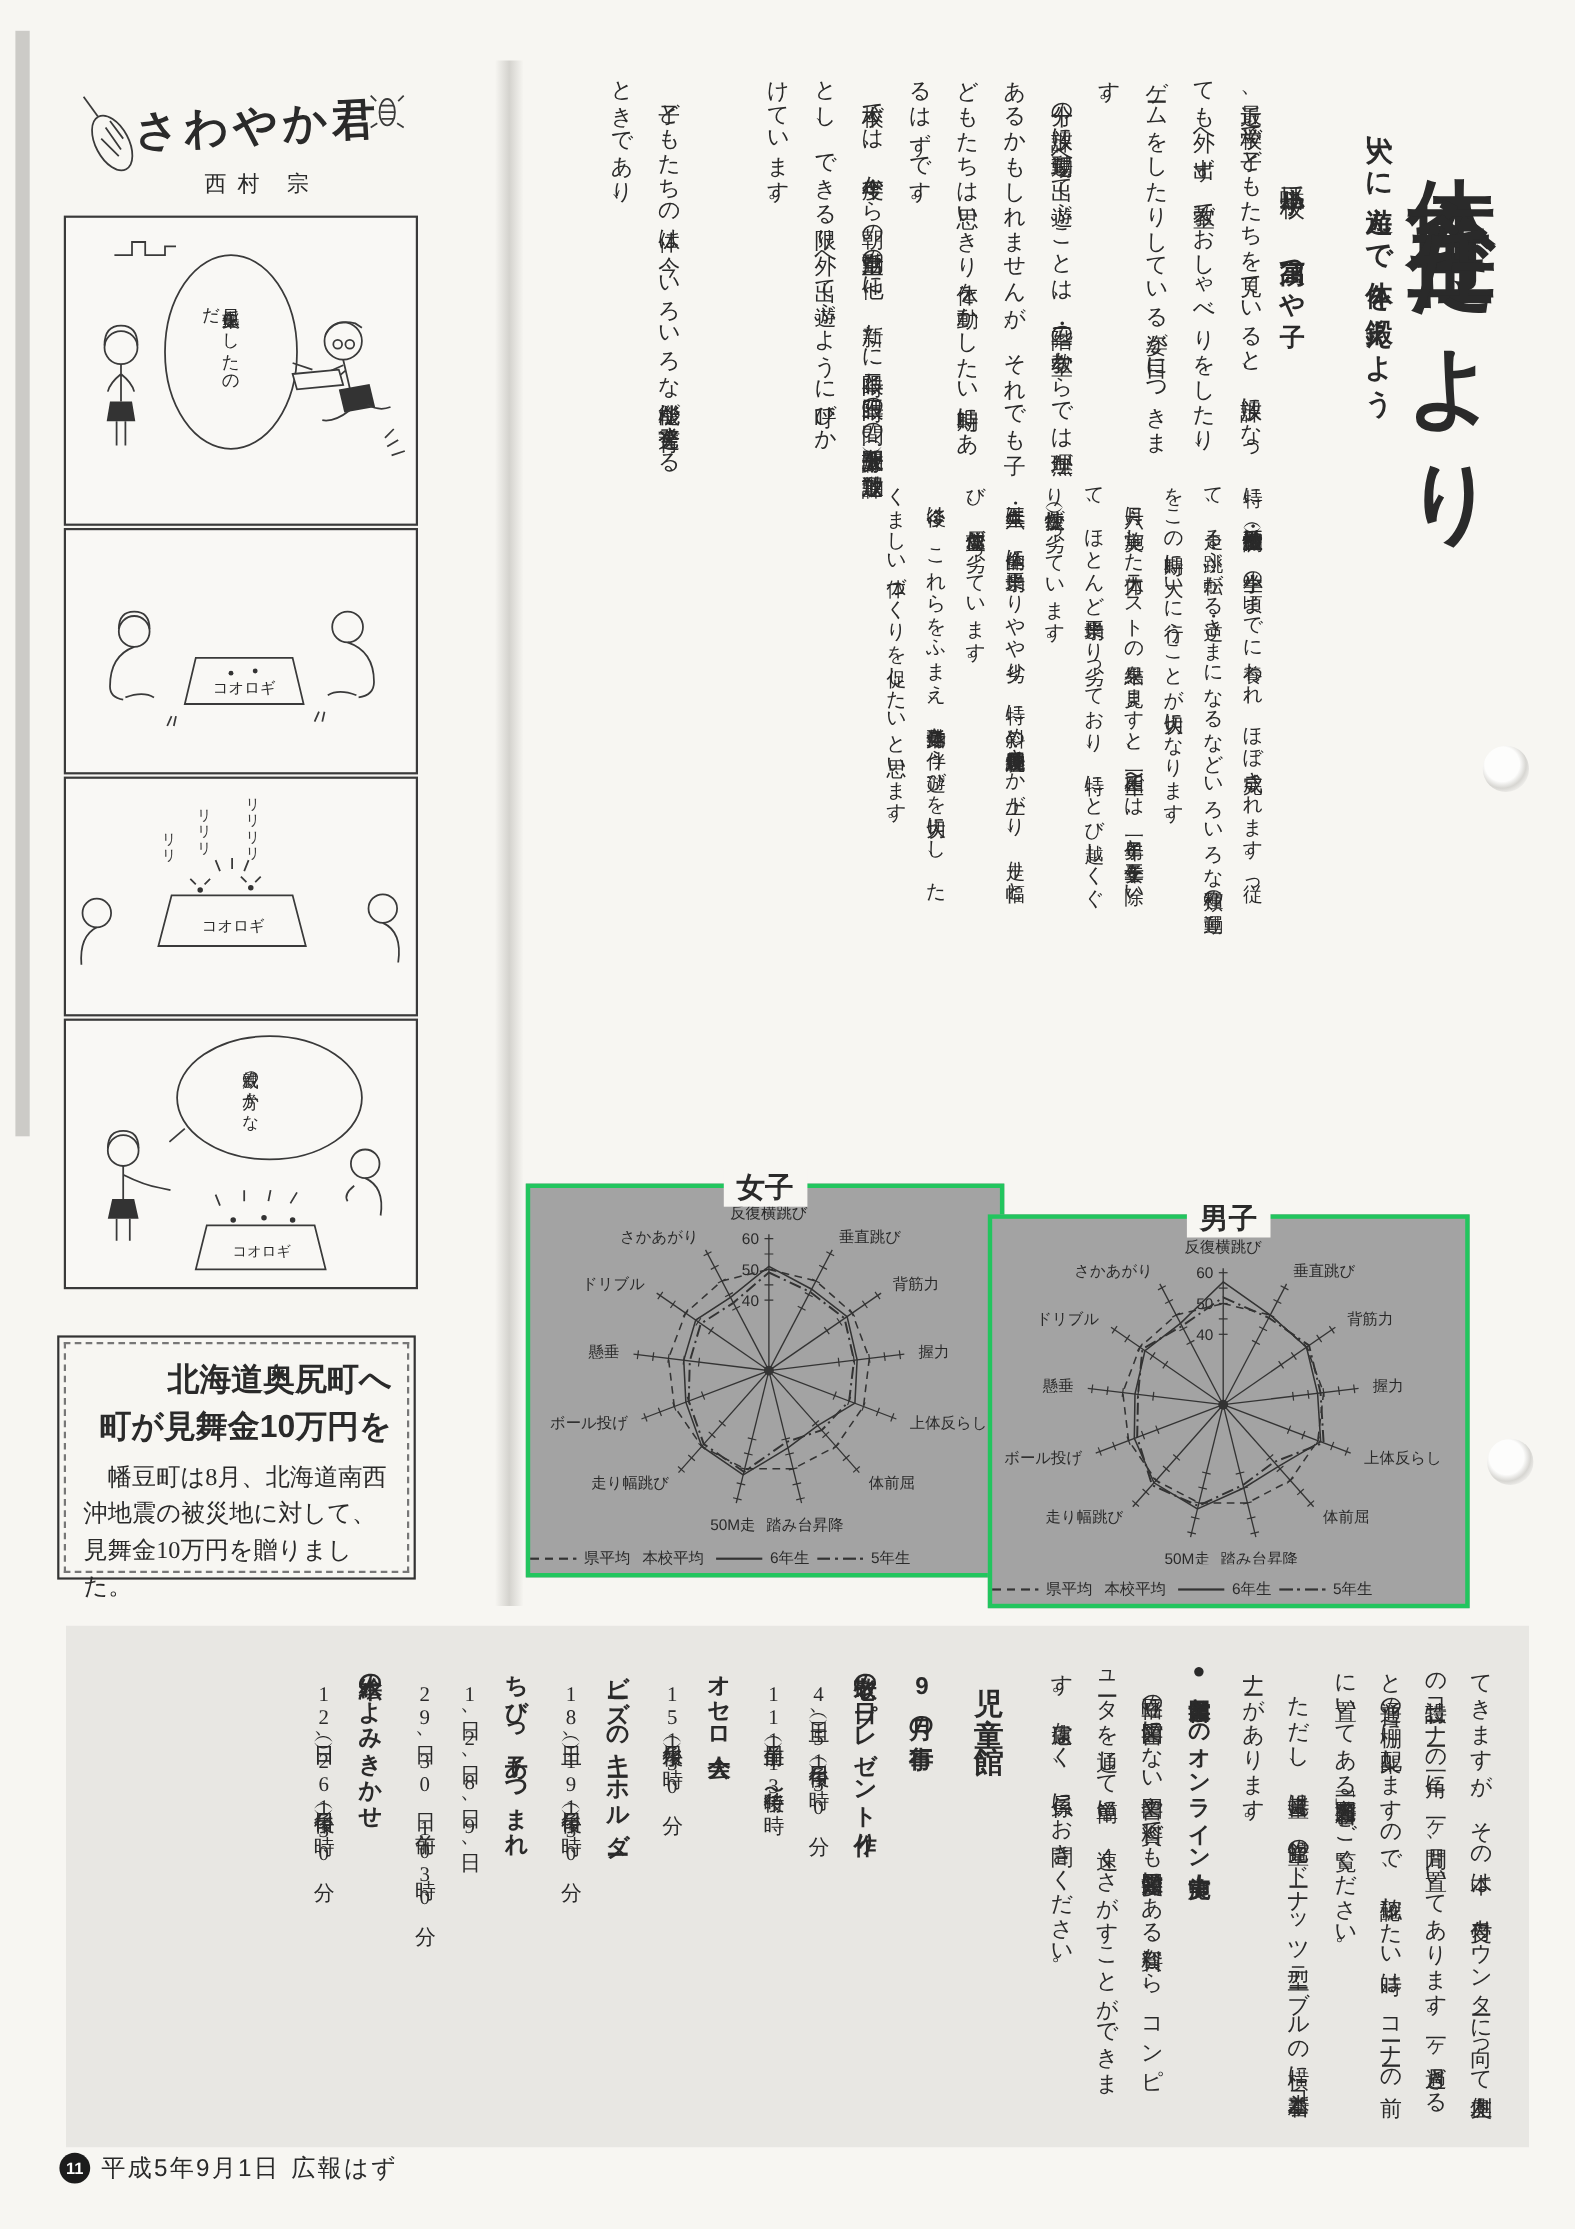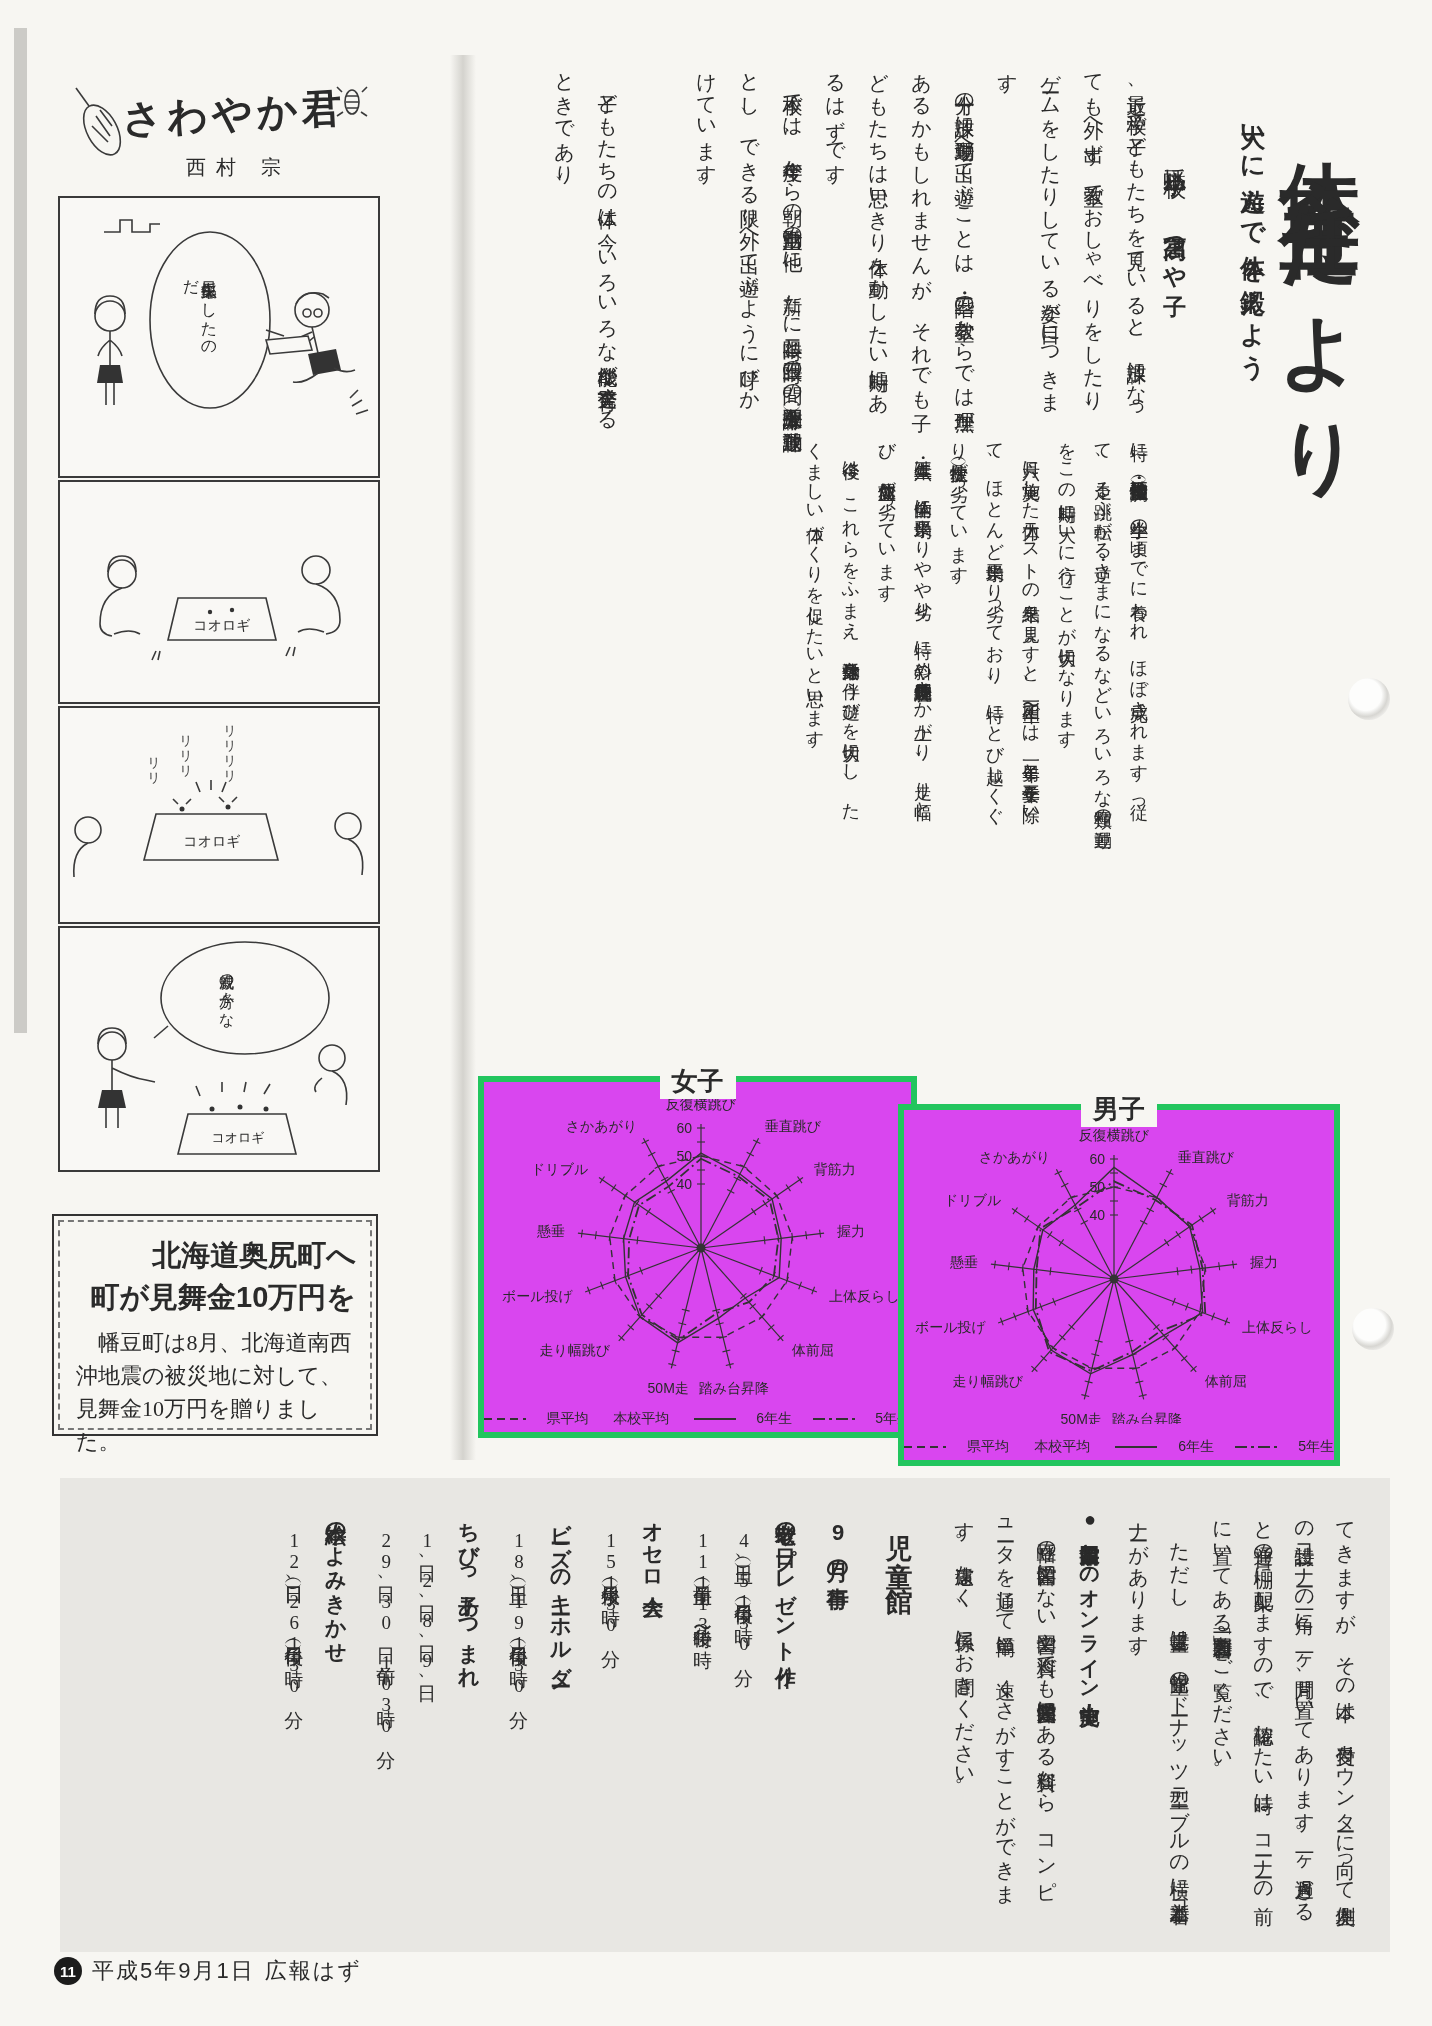--- a/index.html
+++ b/index.html
@@ -40,27 +40,27 @@
   
   .notice{position:absolute;left:52px;top:1214px;width:322px;height:218px;border:2px solid #333;background:#f7f6f2;}
   .notice-inner{position:absolute;inset:4px;border:2px dashed #777;padding:12px 14px 8px 16px;box-sizing:border-box;}
   .notice-head{font-family:"Liberation Sans","DejaVu Sans",sans-serif;font-weight:bold;font-size:29px;
       line-height:1.45;margin:0 0 8px 10px;text-align:right;}
   .notice-body{font-size:22px;line-height:1.5;margin:0;}
 
   
   .chart-title{position:absolute;left:460px;top:1006px;width:920px;text-align:center;
       font-family:"Liberation Sans","DejaVu Sans",sans-serif;font-weight:bold;font-size:27px;letter-spacing:2px;}
-  .chart-box{position:absolute;top:1076px;height:350px;border:6px solid #22c55e;background:#d946ef;}
+  .chart-box{position:absolute;top:1076px;height:350px;border:4px solid #22c55e;background:#a3a3a3;}
   .cb-girls{left:478px;width:427px;}
   .cb-boys{left:898px;width:430px;margin-top:28px;}
   .chart-box-label{position:absolute;top:-18px;left:50%;transform:translateX(-50%);padding:0 12px;
       background:#f7f6f2;font-family:"Liberation Sans","DejaVu Sans",sans-serif;font-weight:bold;font-size:26px;}
   .chart-box svg text{font-family:"Liberation Sans","DejaVu Sans",sans-serif;fill:#2a2a2a;}
-  .legend{position:absolute;bottom:4px;left:0;right:0;display:flex;justify-content:space-between;align-items:center;
+  .legend{position:absolute;bottom:4px;left:0;right:0;display:flex;justify-content:flex-start;align-items:center;
       gap:7px;font-family:"Liberation Sans","DejaVu Sans",sans-serif;font-size:14px;}
   .ls{display:inline-block;width:42px;height:2px;}
   .ls.dashed{background:repeating-linear-gradient(90deg,#333 0 8px,transparent 8px 13px);}
   .ls.solid{background:#333;}
   .ls.dashdot{background:repeating-linear-gradient(90deg,#333 0 12px,transparent 12px 16px,#333 16px 19px,transparent 19px 23px);}
   .lg-school{margin:0 4px;}
 
   
   .bottom-box{position:absolute;left:60px;top:1478px;width:1330px;height:474px;background:#e8e7e3;}
   .bottom-flow{left:84px;top:1508px;width:1282px;height:404px;font-size:20px;line-height:2.05;}

